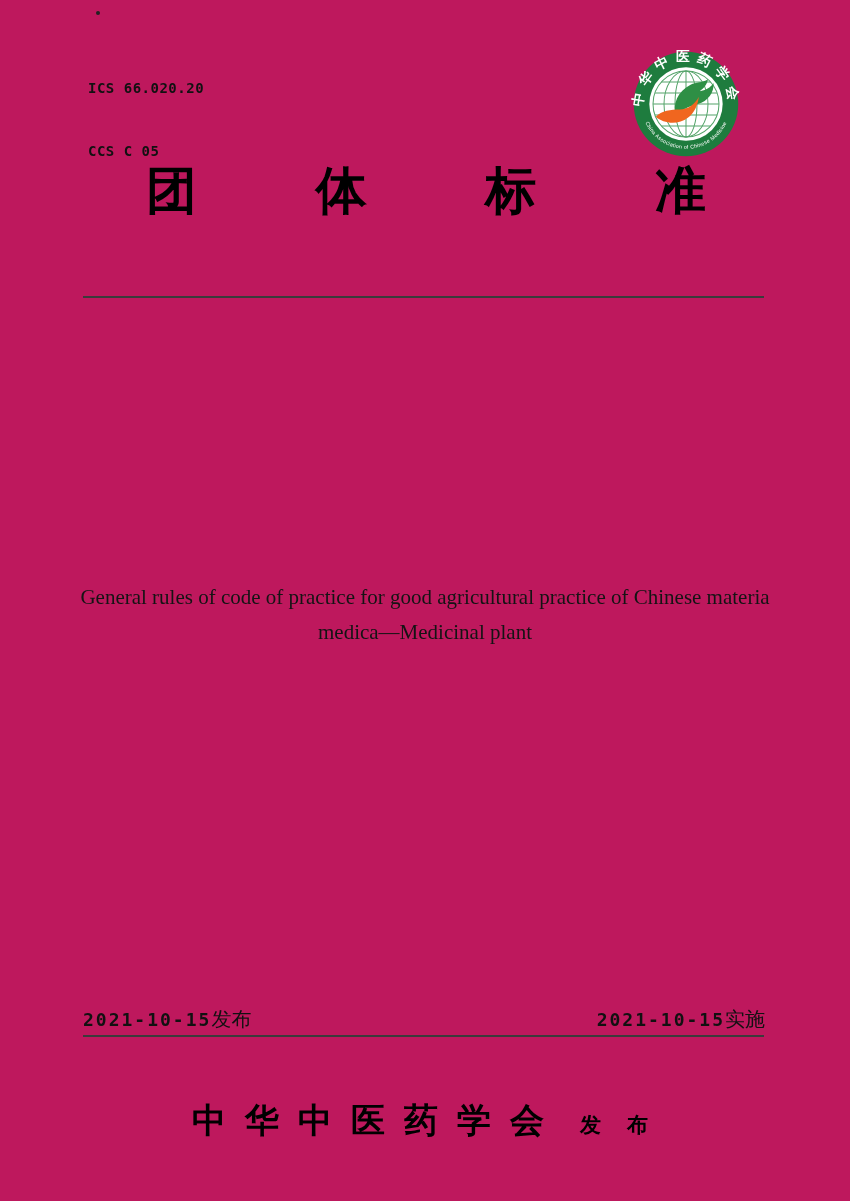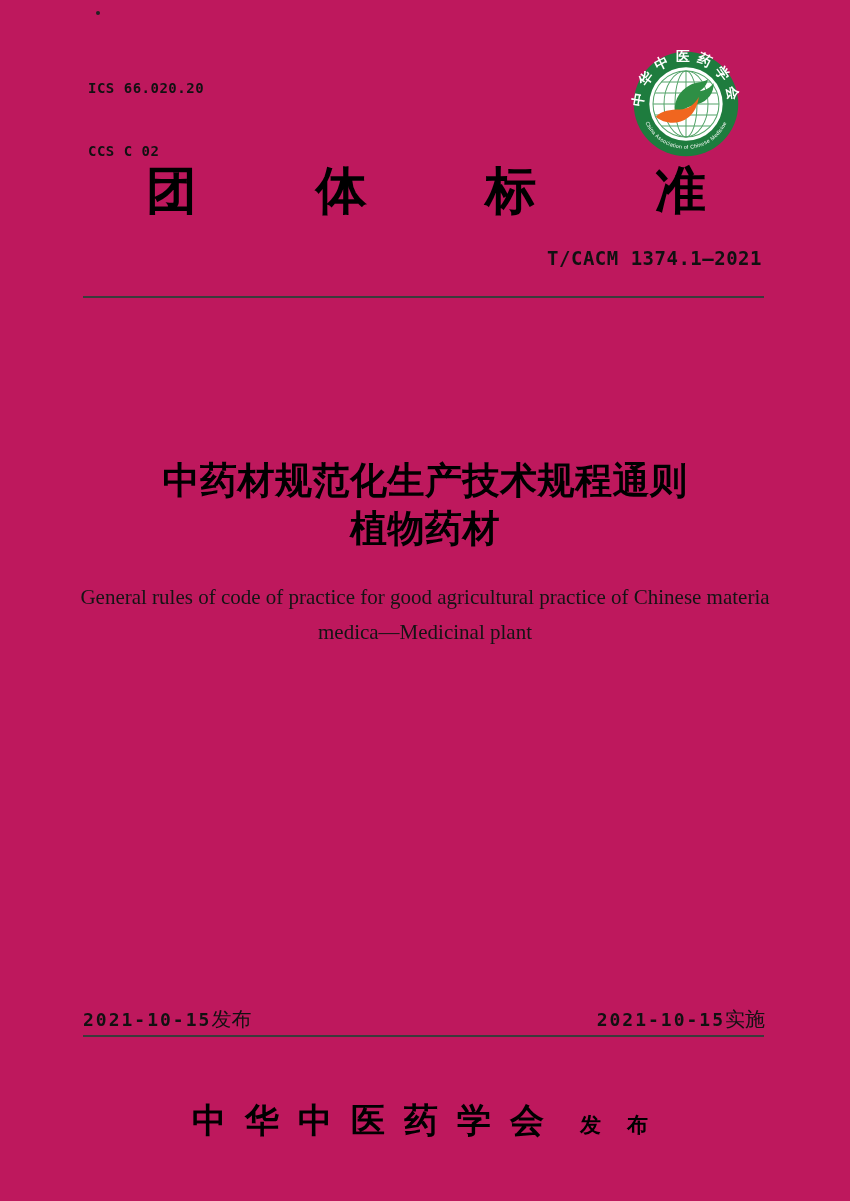--- a/index.html
+++ b/index.html
@@ -76,21 +76,21 @@
 </style>
 </head>
 <body>
 
 <div class="page">
 
   <div class="corner-dot"></div>
 
   <div class="ics-block">
     <div>ICS 66.020.20</div>
-    <div>CCS C 02</div>
+    <div>CCS C 05</div>
   </div>
 
   <svg class="logo" width="110" height="112" viewBox="0 0 120 120">
     <circle cx="60" cy="60" r="57" fill="#1e7c3e"></circle>
     <circle cx="60" cy="60" r="40" fill="#ffffff"></circle>
     <g fill="none" stroke-width="1.1" stroke="#55a46a">
       <circle cx="60" cy="60" r="36"></circle>
       <ellipse cx="60" cy="60" rx="12" ry="36"></ellipse>
       <ellipse cx="60" cy="60" rx="24" ry="36"></ellipse>
       <line x1="60" y1="24" x2="60" y2="96"></line>
@@ -112,28 +112,23 @@
     </text>
   </svg>
 
   <div class="banner">
     <span>团</span>
     <span>体</span>
     <span>标</span>
     <span>准</span>
   </div>
 
-  <div class="std-no">T/CACM 1374.1—2021</div>
 
   <div class="rule rule-top"></div>
 
-  <div class="title-zh">
-    <div>中药材规范化生产技术规程通则</div>
-    <div>植物药材</div>
-  </div>
 
   <div class="title-en">
     <div>General rules of code of practice for good agricultural practice of Chinese materia</div>
     <div>medica—Medicinal plant</div>
   </div>
 
   <div class="dates">
     <div class="date-group">
       <span class="date-num">2021-10-15</span>
       <span class="date-label">发布</span>

